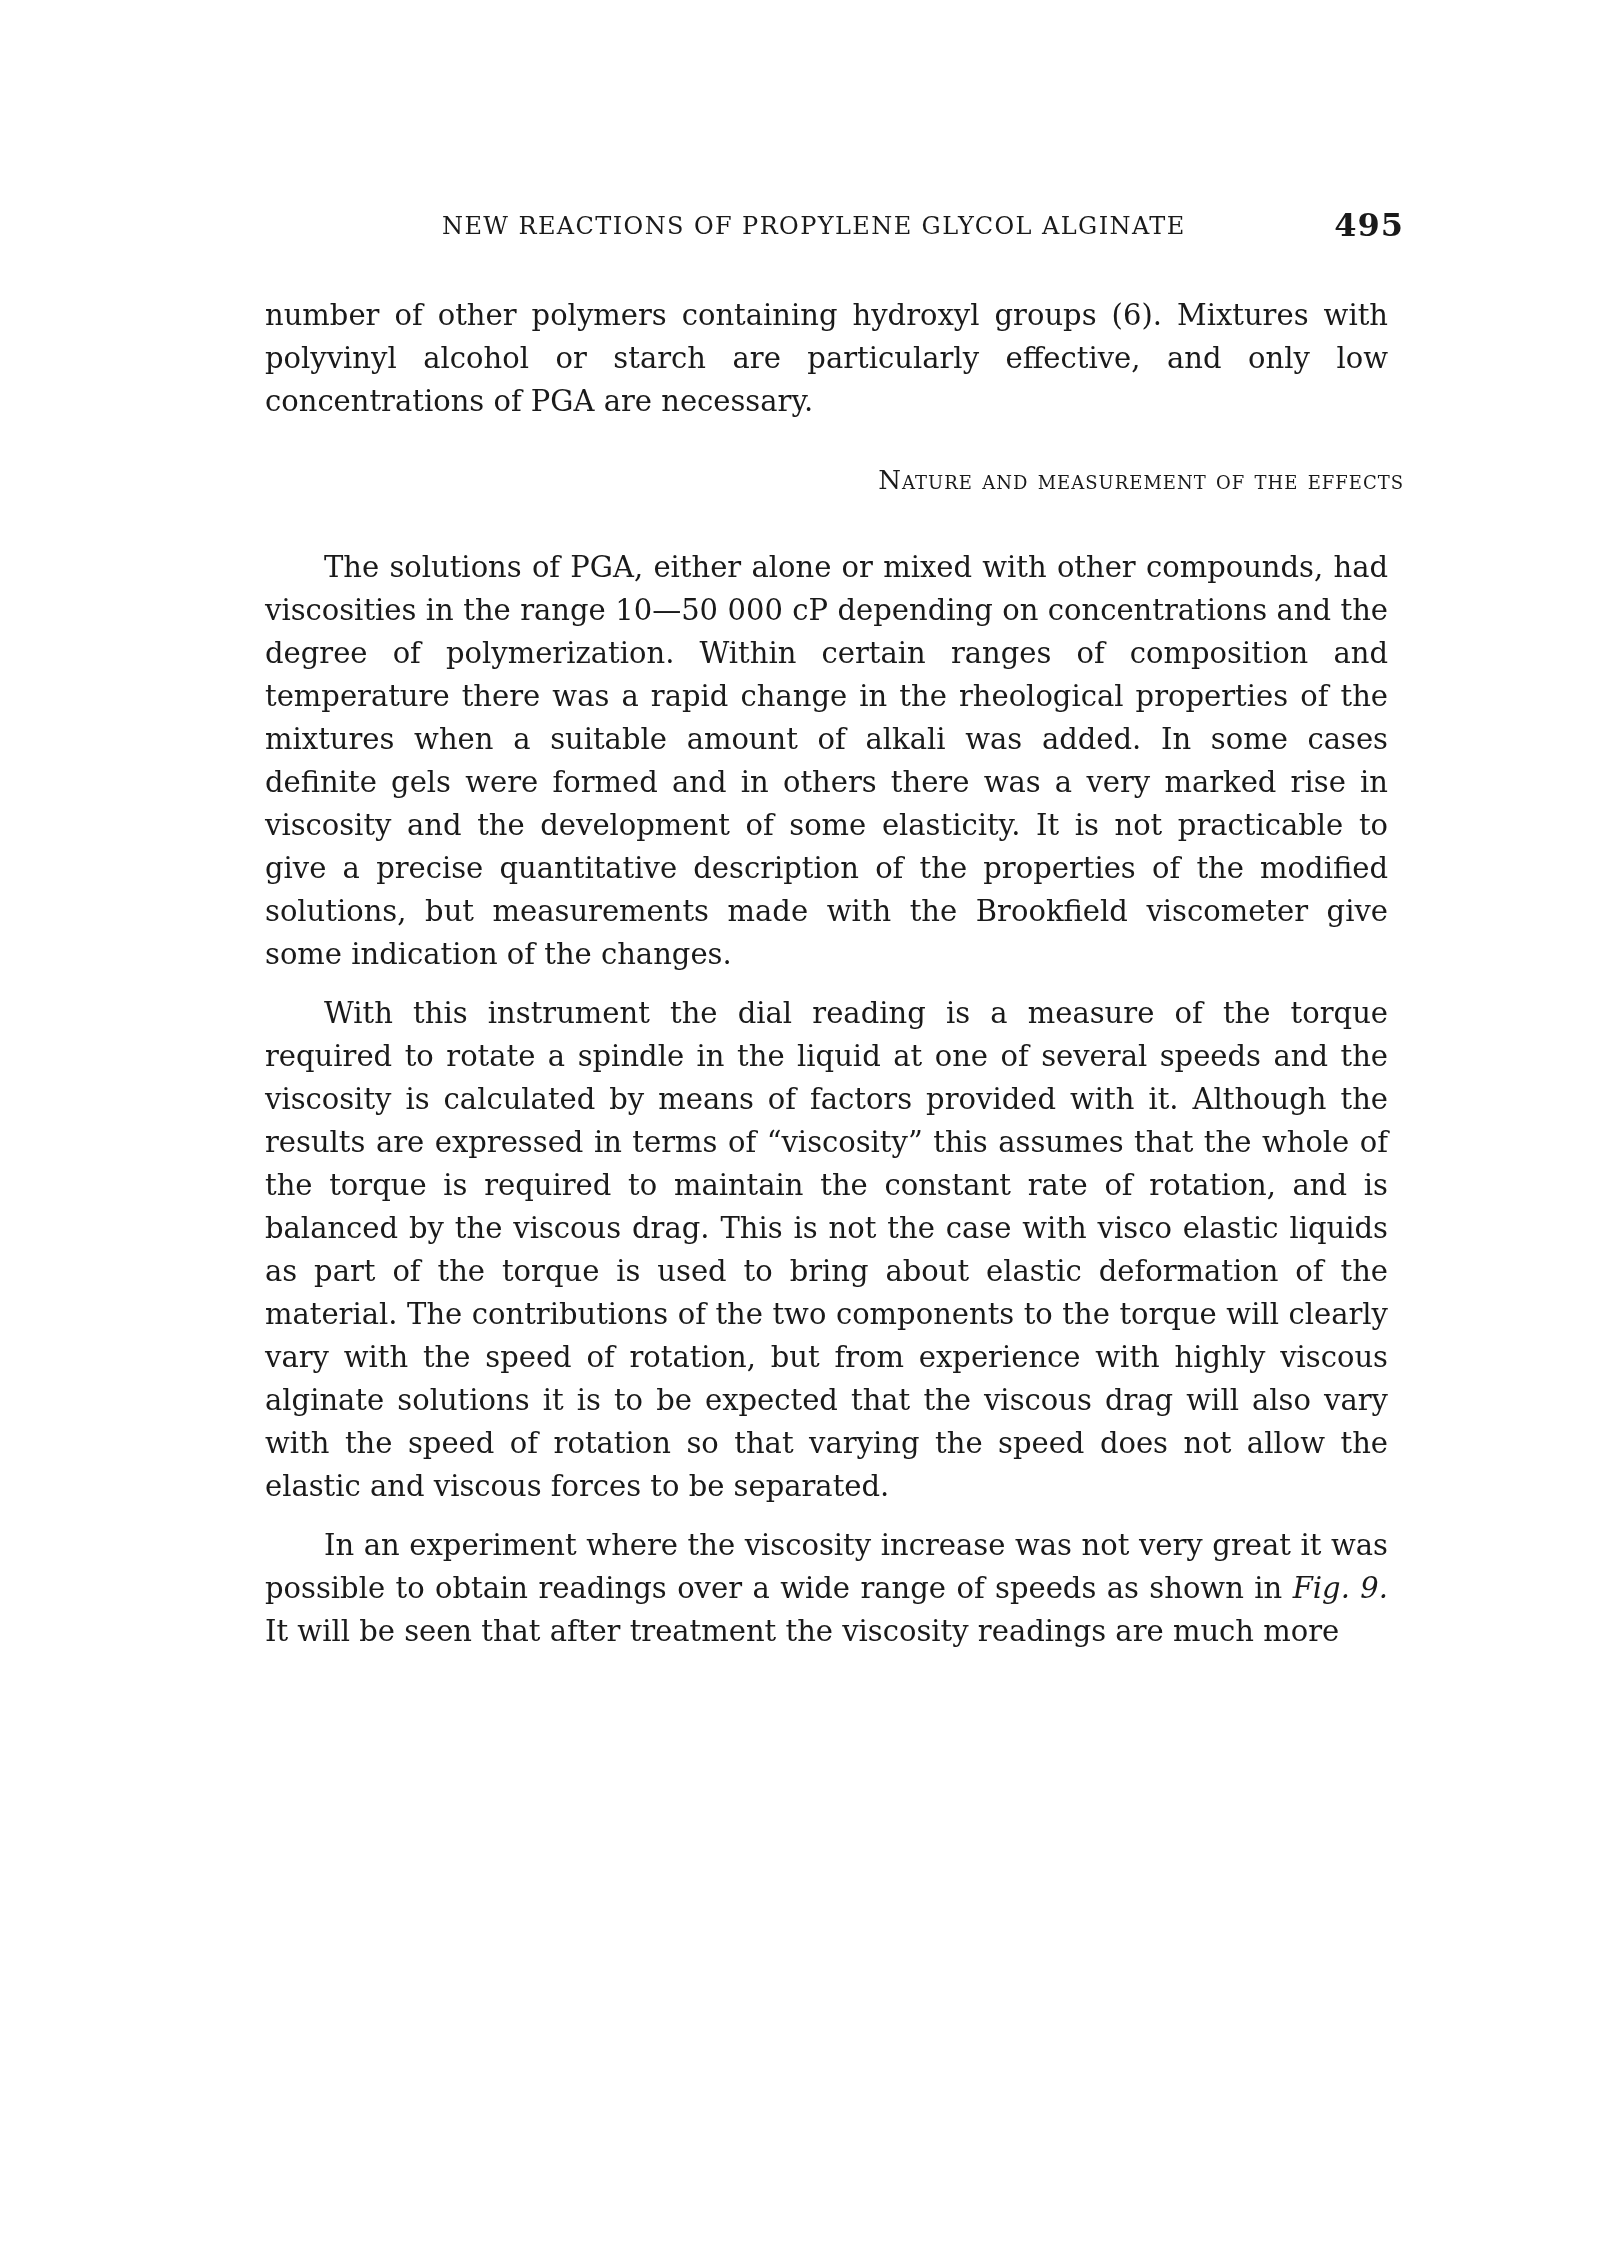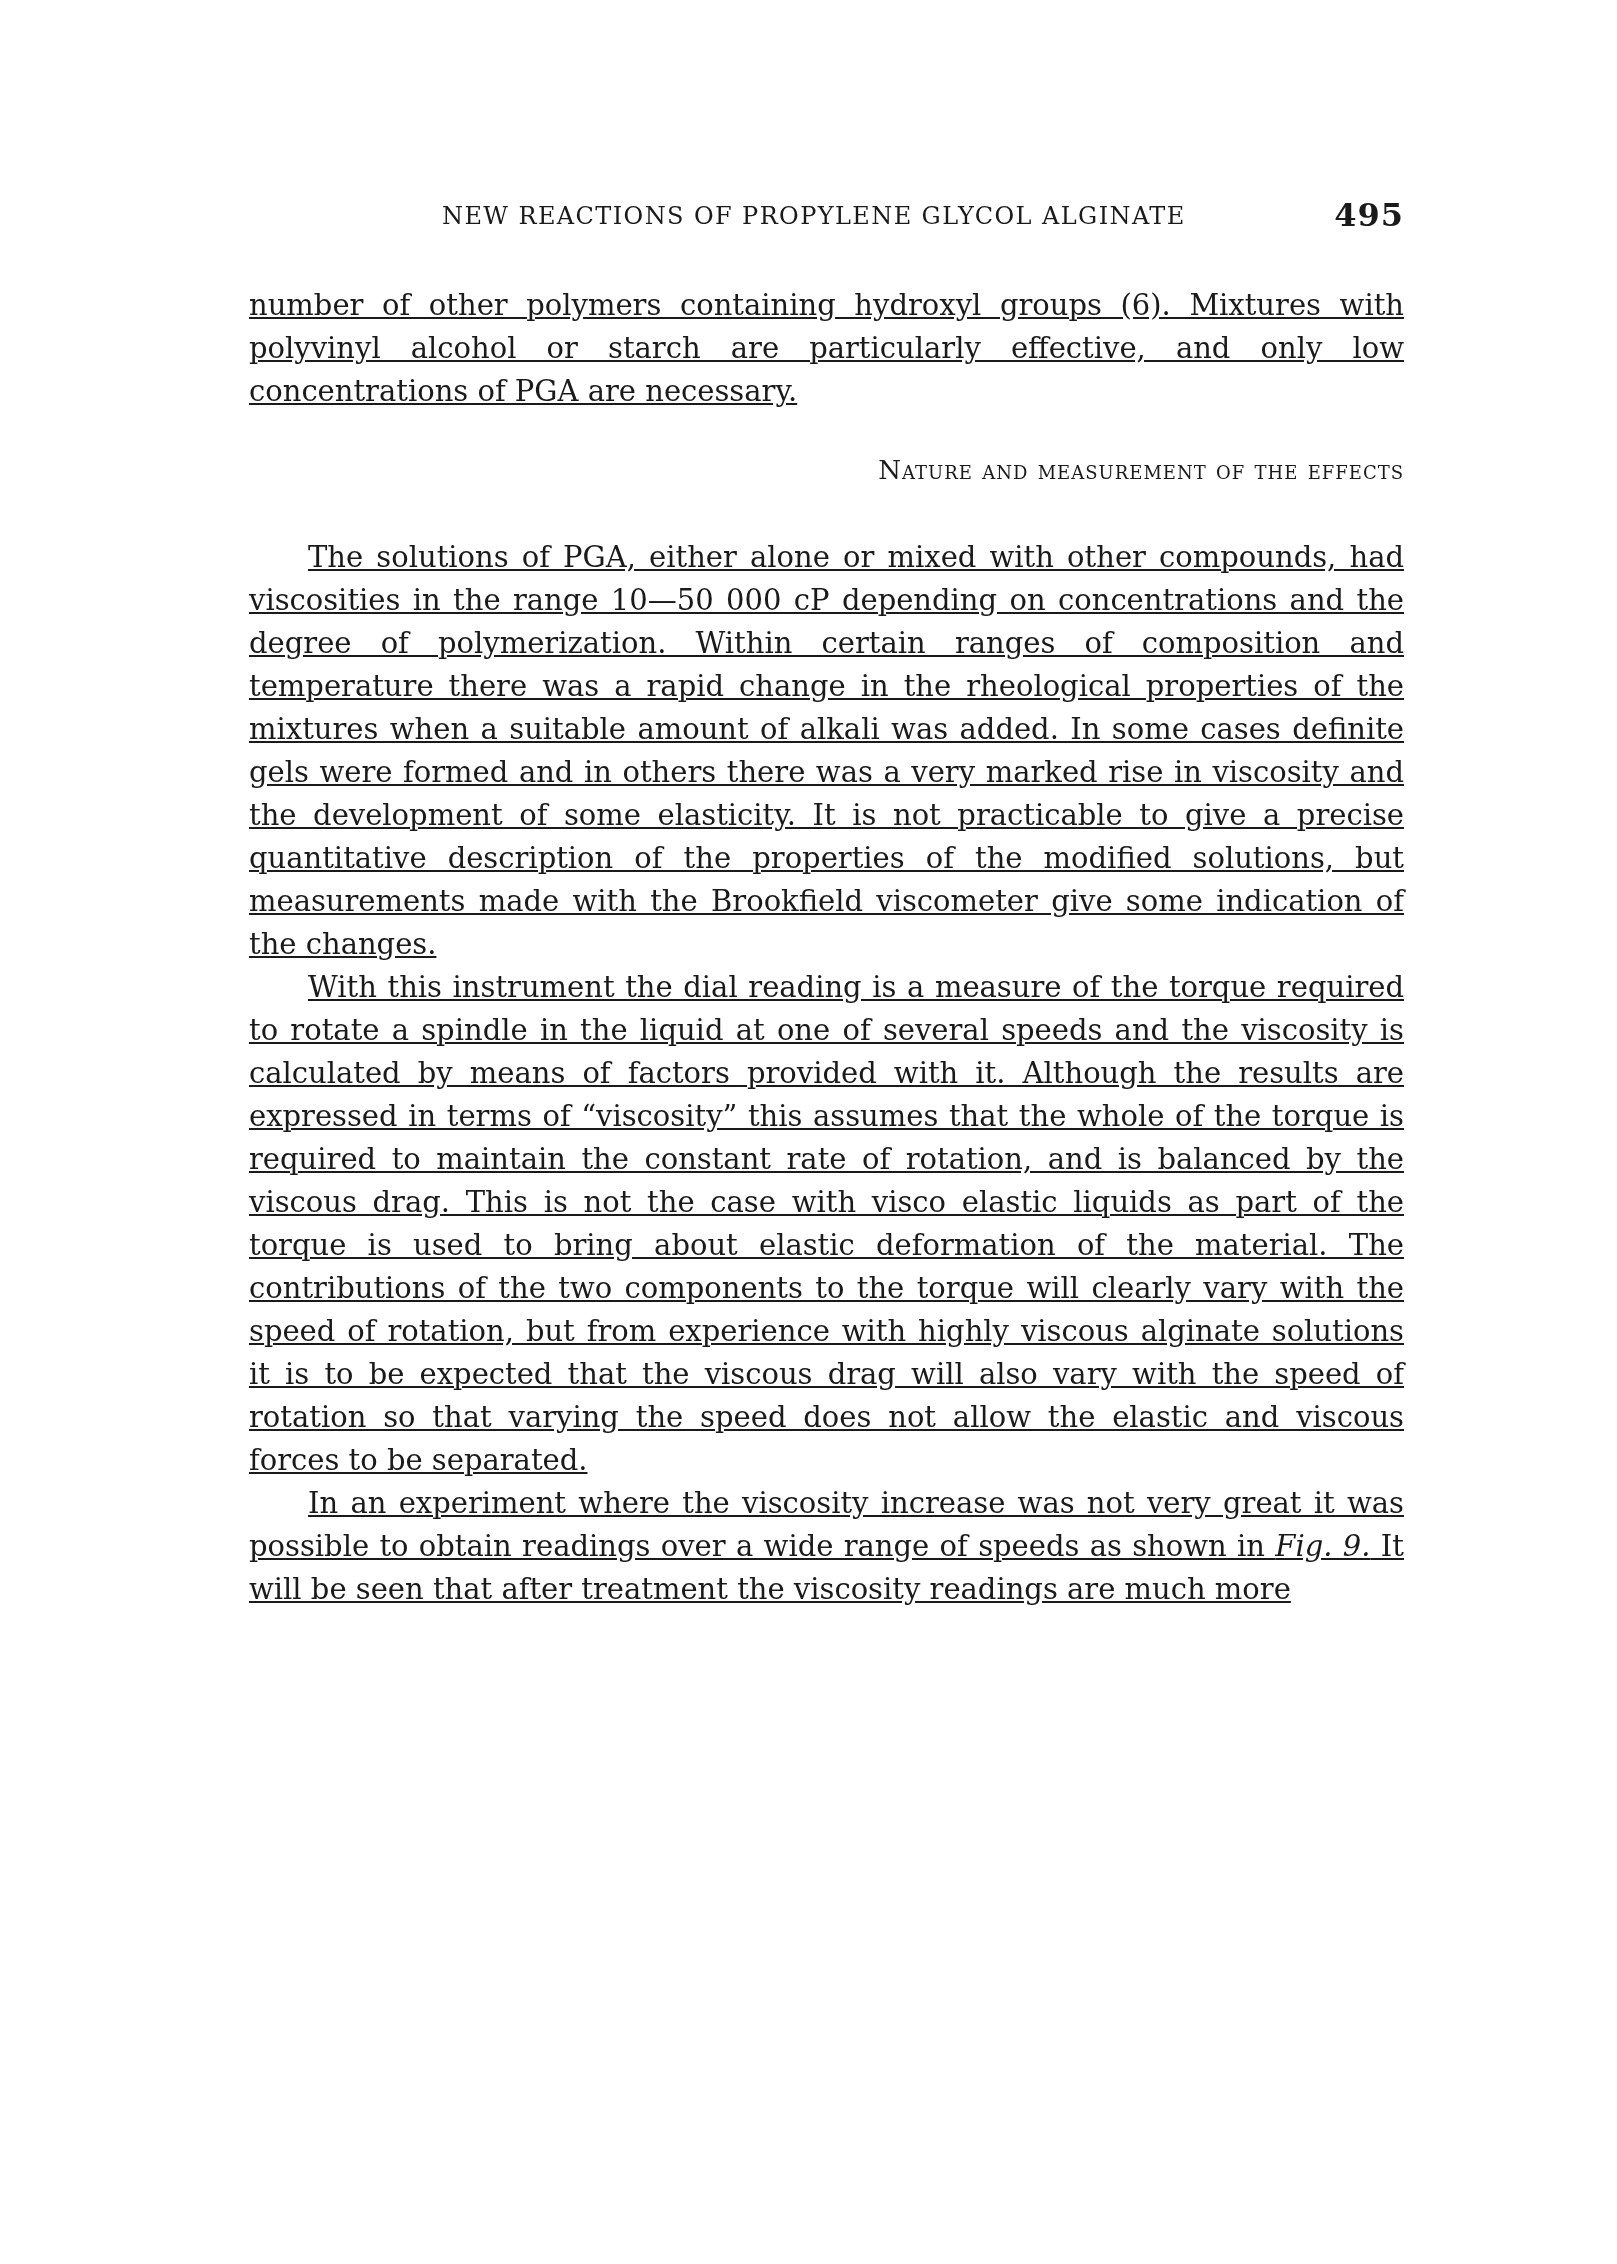--- a/index.html
+++ b/index.html
@@ -11,21 +11,21 @@
       width: 1618px;
       height: 2265px;
       position: relative;
       overflow: hidden;
       font-family: "DejaVu Serif", "Liberation Serif", serif;
       color: #1a1a1a;
     }
     .page {
       position: absolute;
       left: 249px;
-      top: 190px;
+      top: 200px;
       width: 1155px;
     }
     .running-head {
       position: relative;
       height: 48px;
     }
     .running-title {
       position: absolute;
       left: 193px;
       top: 12.4px;
@@ -42,23 +42,22 @@
       letter-spacing: 1px;
     }
     .body-text {
       margin-top: 46px;
       font-size: 29px;
       line-height: 43px;
       text-align: justify;
       hyphens: none;
     }
     .body-text p {
-      margin: 0;
+      margin: 16px;
       text-indent: 0;
-      text-decoration: underline;
     }
     .body-text p.indent {
       text-indent: 59px;
     }
     .section-heading {
       text-align: right;
       font-size: 26px;
       letter-spacing: 1px;
       margin: 36px 0 44px 0;
       font-variant: small-caps;

